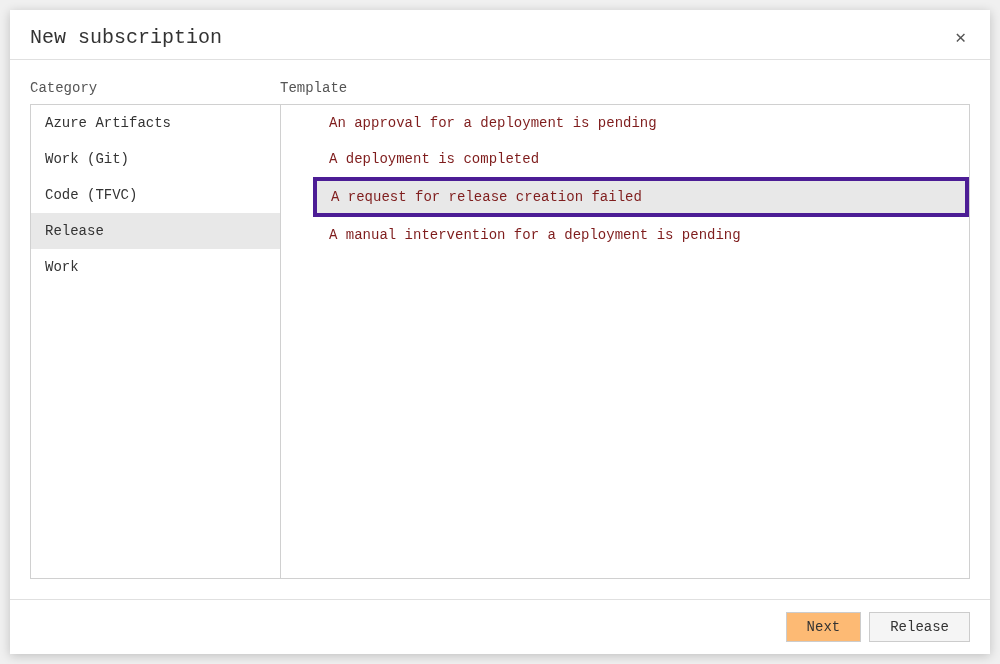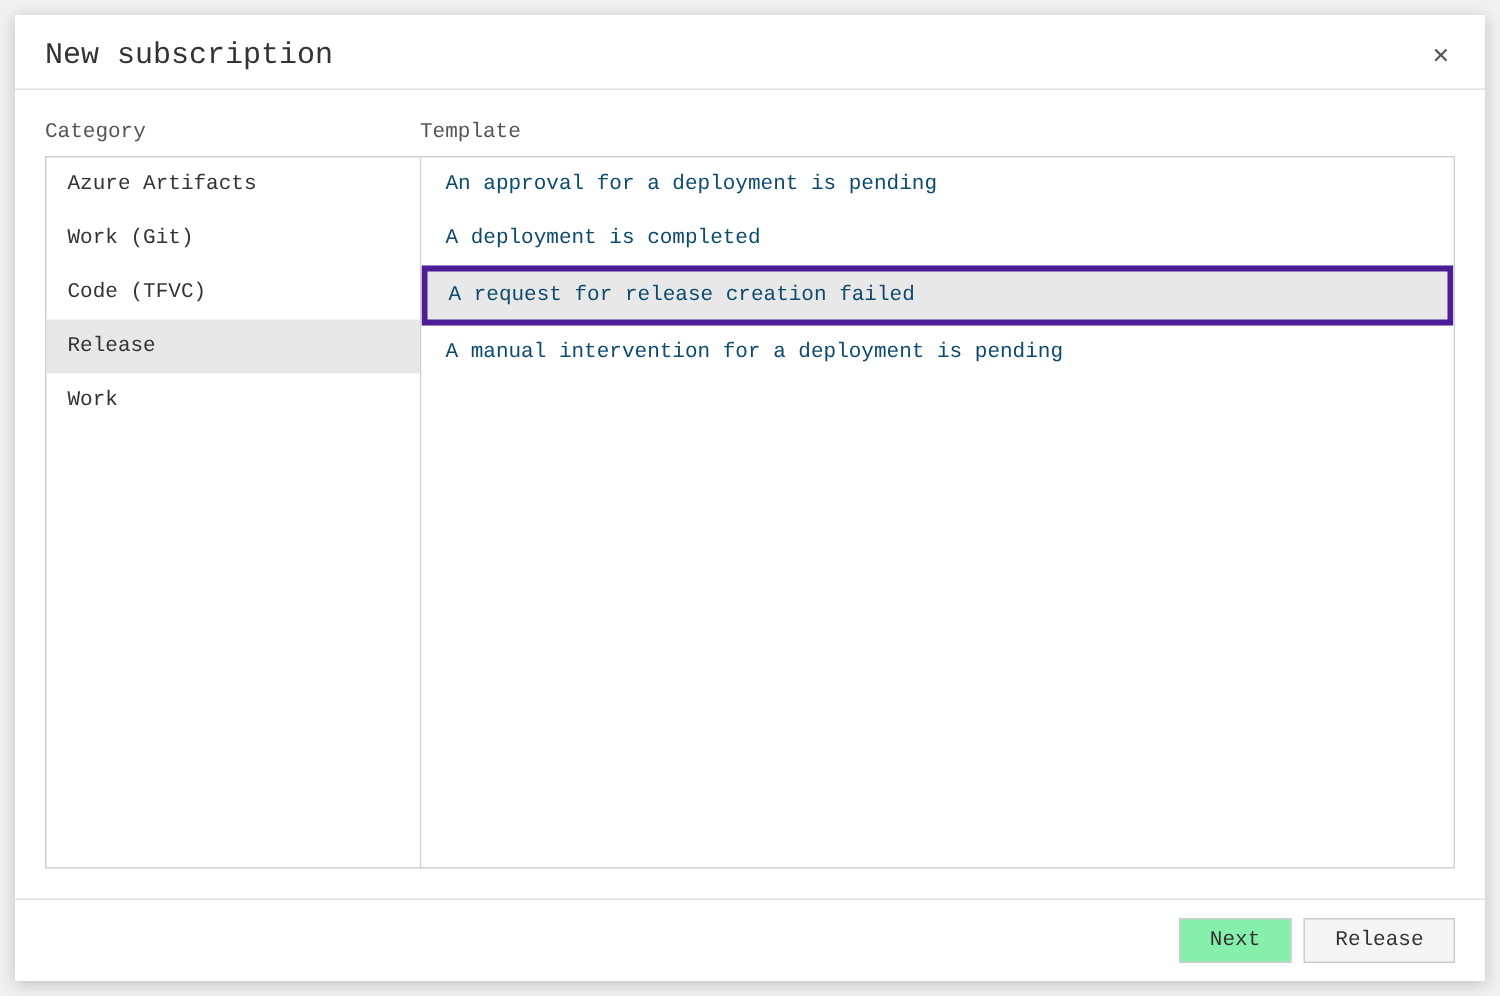--- a/index.html
+++ b/index.html
@@ -79,20 +79,21 @@
 
     .col-label-template {
       flex: 1;
     }
 
     .content-area {
       display: flex;
       flex: 1;
       border: 1px solid #d0d0d0;
       overflow: hidden;
+      gap: 32px;
     }
 
     .category-list {
       width: 250px;
       border-right: 1px solid #d0d0d0;
       overflow-y: auto;
     }
 
     .category-item {
       padding: 10px 14px;
@@ -107,21 +108,21 @@
 
     .template-list {
       flex: 1;
       overflow-y: auto;
       background: #fff;
     }
 
     .template-item {
       padding: 10px 16px;
       cursor: pointer;
-      color: #0c4a6e;
+      color: #7f1d1d;
       border-bottom: none;
     }
 
     .template-item.selected {
       background: #e8e8e8;
       border: 4px solid #4c1d95;
       padding: 8px 14px;
     }
 
     .dialog-footer {
@@ -135,21 +136,21 @@
     .btn {
       padding: 6px 20px;
       border: 1px solid #ccc;
       cursor: pointer;
       font-size: 14px;
       background: #f5f5f5;
       color: #333;
     }
 
     .btn-primary {
-      background: #86efac;
+      background: #fdba74;
     }
   </style>
 </head>
 <body>
 
 <div class="dialog">
   <div class="dialog-header">
     <span class="dialog-title">New subscription</span>
     <button class="close-btn">✕</button>
   </div>

